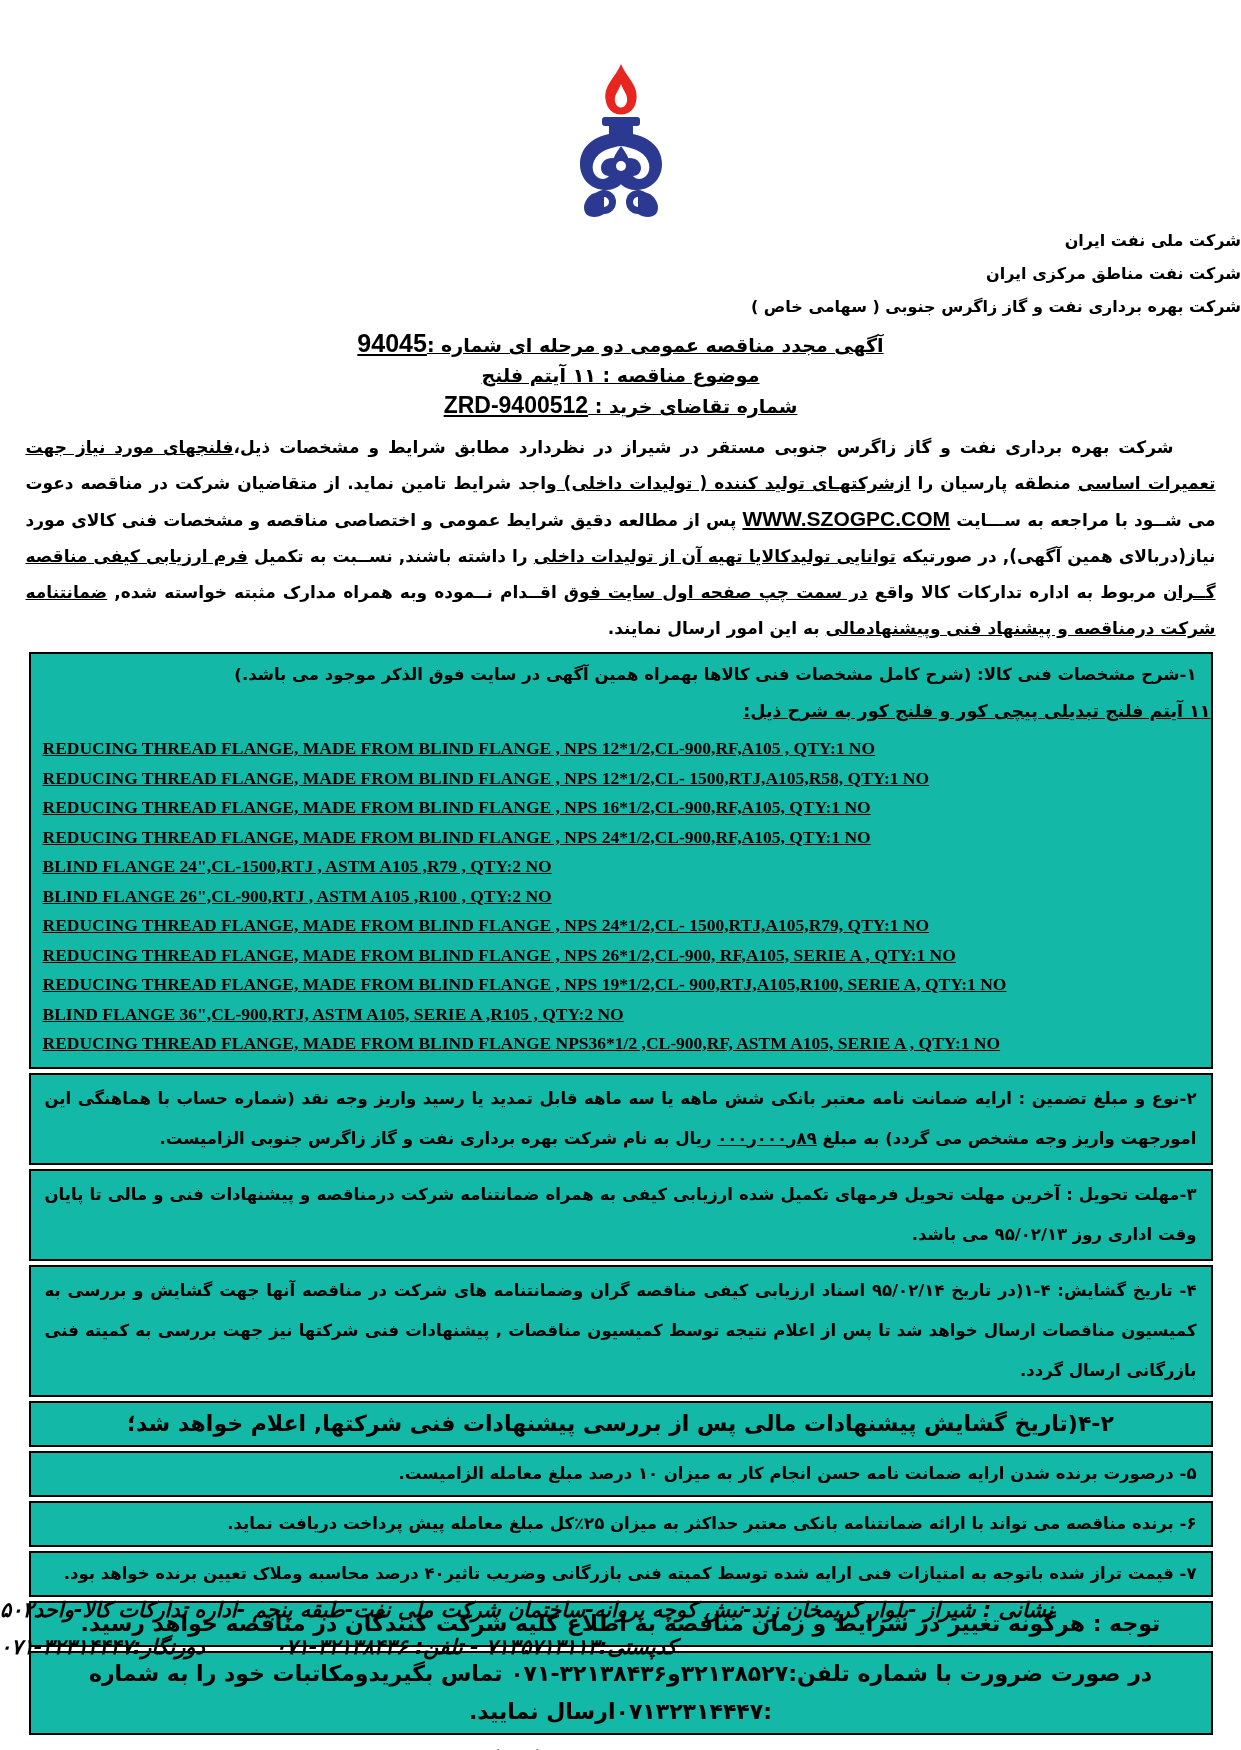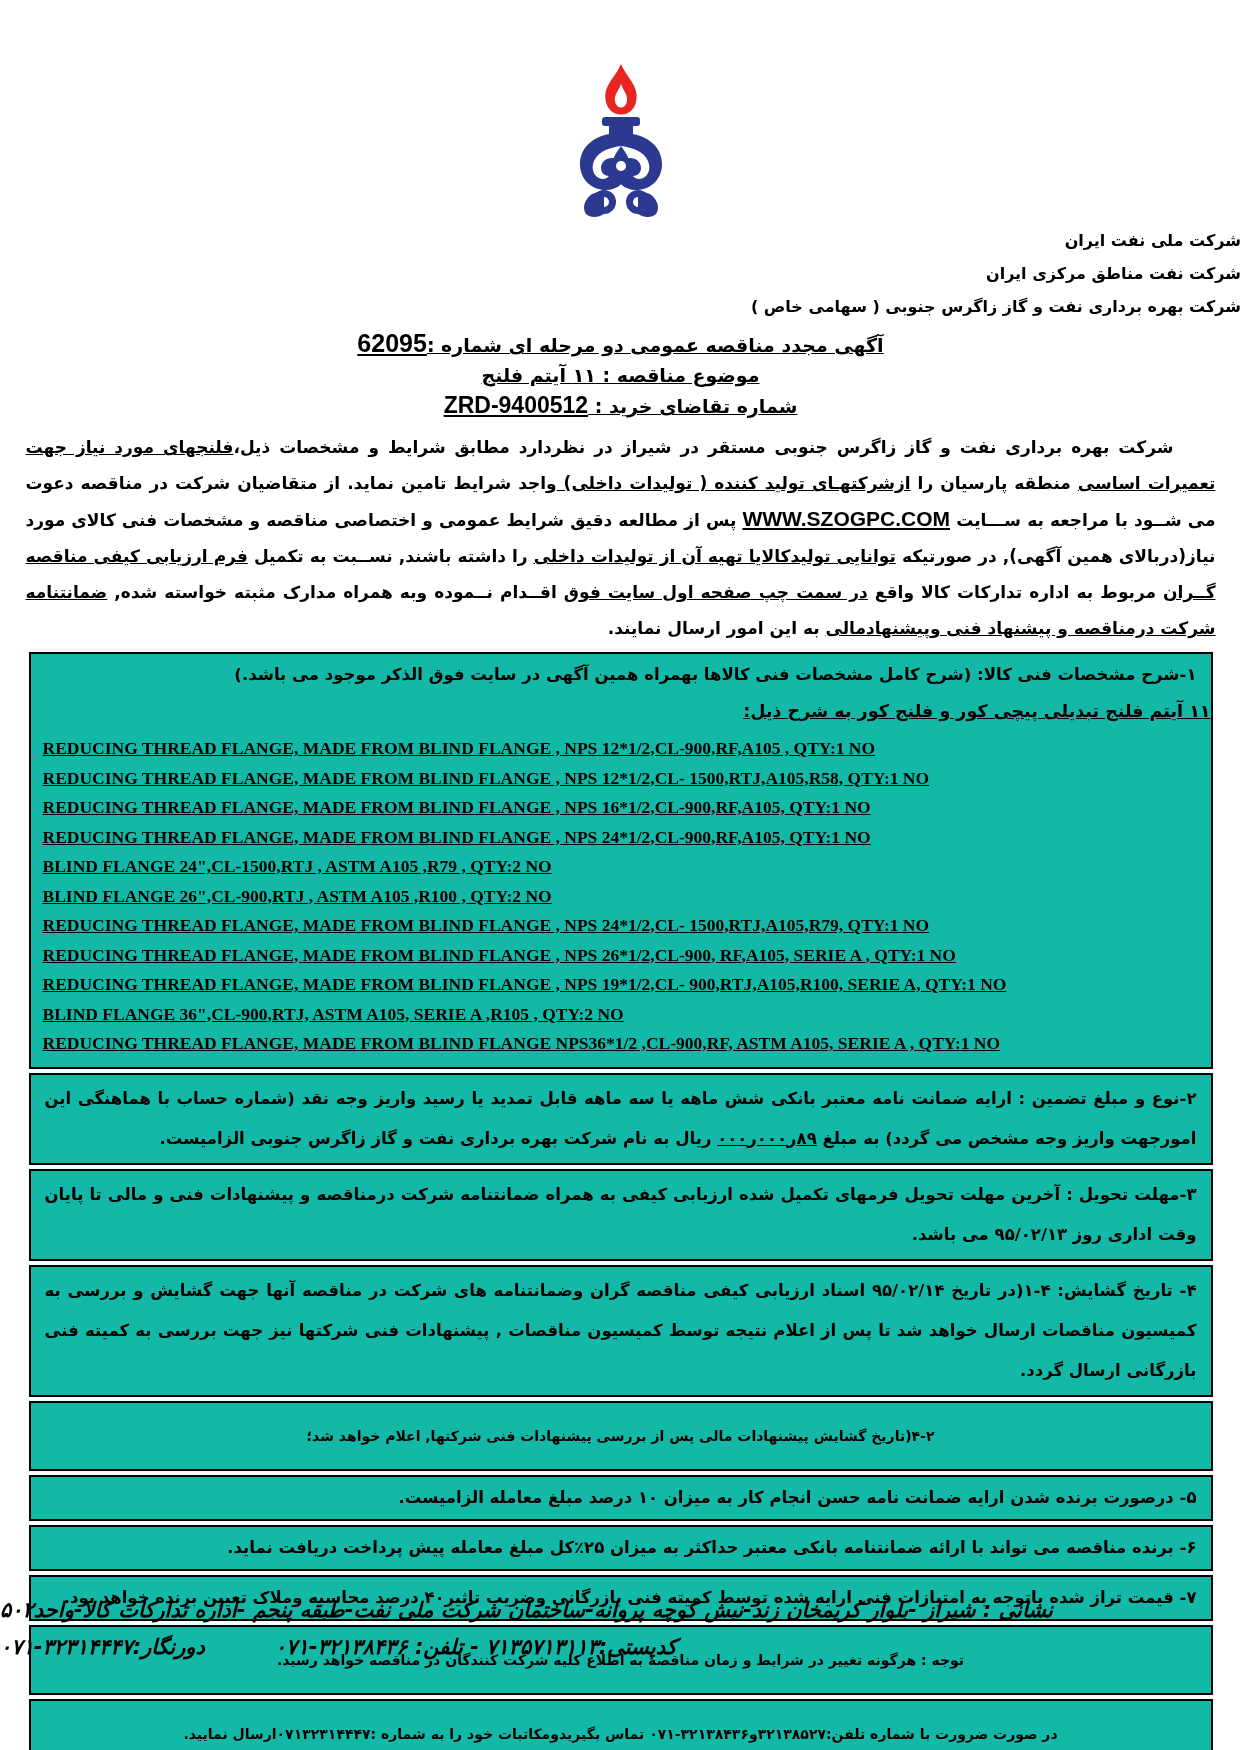--- a/index.html
+++ b/index.html
@@ -37,21 +37,21 @@
   .spec-head { direction:rtl; text-align:right; font-size:16.5px; font-weight:bold; line-height:34px; padding:4px 14px 0 14px; }
   .spec-sub { direction:rtl; text-align:right; font-size:17.5px; font-weight:bold; line-height:38px; }
   .spec-sub span { text-decoration:underline; }
   .spec-list { direction:ltr; text-align:left; padding:4px 10px 8px 12px;font-weight:bold; }
   .spec-item {
     font-family:"Liberation Serif",serif; font-size:17.5px; line-height:29.5px;
     text-decoration:underline; white-space:nowrap;
   }
   .sec { direction:rtl; text-align:justify; font-size:16.5px; font-weight:bold; line-height:40px; padding:4px 14px; }
   .sec-right { direction:rtl; text-align:right; font-size:16.5px; font-weight:bold; line-height:38px; padding:2px 14px; }
-  .sec-center { direction:rtl; text-align:center; font-size:14px; font-weight:bold; line-height:38px; padding:14px 14px; }
+  .sec-center { direction:rtl; text-align:center; font-size:22px; font-weight:bold; line-height:38px; padding:2px 14px; }
   .amount { text-decoration:underline; }
 
   
   .sig { direction:rtl; text-align:center; font-size:14px; font-weight:bold; margin-top:14px; }
   .footer { position:absolute; left:0; right:0; top:1592px; }
   .foot-line { direction:rtl; text-align:left; font-size:21px; font-weight:bold; font-style:italic; line-height:37px; }
   .foot-gap { display:inline-block; width:70px; }
 </style>
 </head>
 <body>
@@ -80,21 +80,21 @@
       <path d="M32 132 C24 138 22 146 26 152 C30 156 38 156 44 152 L44 128 Z" fill="#2b3990"></path>
       <path d="M90 132 C98 138 100 146 96 152 C92 156 84 156 78 152 L78 128 Z" fill="#2b3990"></path>
     </svg>
   </div>
 
   <div class="hdr-line">شرکت ملی نفت ایران</div>
   <div class="hdr-line">شرکت نفت مناطق مرکزی ایران</div>
   <div class="hdr-line">شرکت بهره برداری نفت و گاز زاگرس جنوبی ( سهامی خاص )</div>
 
   <div class="title-line">
-    <span class="fa">آگهی  مجدد مناقصه عمومی دو مرحله ای شماره :</span><span class="big-latin">62095</span>
+    <span class="fa">آگهی  مجدد مناقصه عمومی دو مرحله ای شماره :</span><span class="big-latin">94045</span>
   </div>
   <div class="title-line">
     <span class="fa">موضوع مناقصه : ۱۱ آیتم فلنج</span>
   </div>
   <div class="title-line">
     <span class="fa">شماره تقاضای خرید : </span><span class="mid-latin">ZRD-9400512</span>
   </div>
 
   <div class="intro">
     <span class="indent"></span><span>شرکت بهره برداری نفت و گاز زاگرس جنوبی مستقر در شیراز در نظردارد مطابق شرایط و مشخصات ذیل،</span><span class="u">فلنجهای مورد نیاز جهت تعمیرات اساسی</span><span> منطقه پارسیان را </span><span class="u">ازشرکتهـای تولید کننده  ( تولیدات داخلی) </span><span>واجد شرایط تامین نماید. از متقاضیان شرکت در مناقصه دعوت می شــود با مراجعه به ســـایت </span><span class="url">WWW.SZOGPC.COM</span><span> پس از مطالعه دقیق شرایط عمومی و اختصاصی مناقصه و مشخصات فنی کالای مورد نیاز(دربالای همین آگهی), در صورتیکه </span><span class="u">توانایی تولیدکالایا تهیه آن از تولیدات داخلی</span><span> را داشته باشند, نســبت به تکمیل </span><span class="u">فرم ارزیابی کیفی مناقصه گــران</span><span> مربوط به اداره تدارکات کالا واقع </span><span class="u">در سمت چپ صفحه اول سایت فوق</span><span> اقــدام نــموده وبه همراه مدارک مثبته خواسته شده, </span><span class="u">ضمانتنامه شرکت درمناقصه و پیشنهاد فنی وپیشنهادمالی</span><span> به این امور ارسال نمایند.</span>

